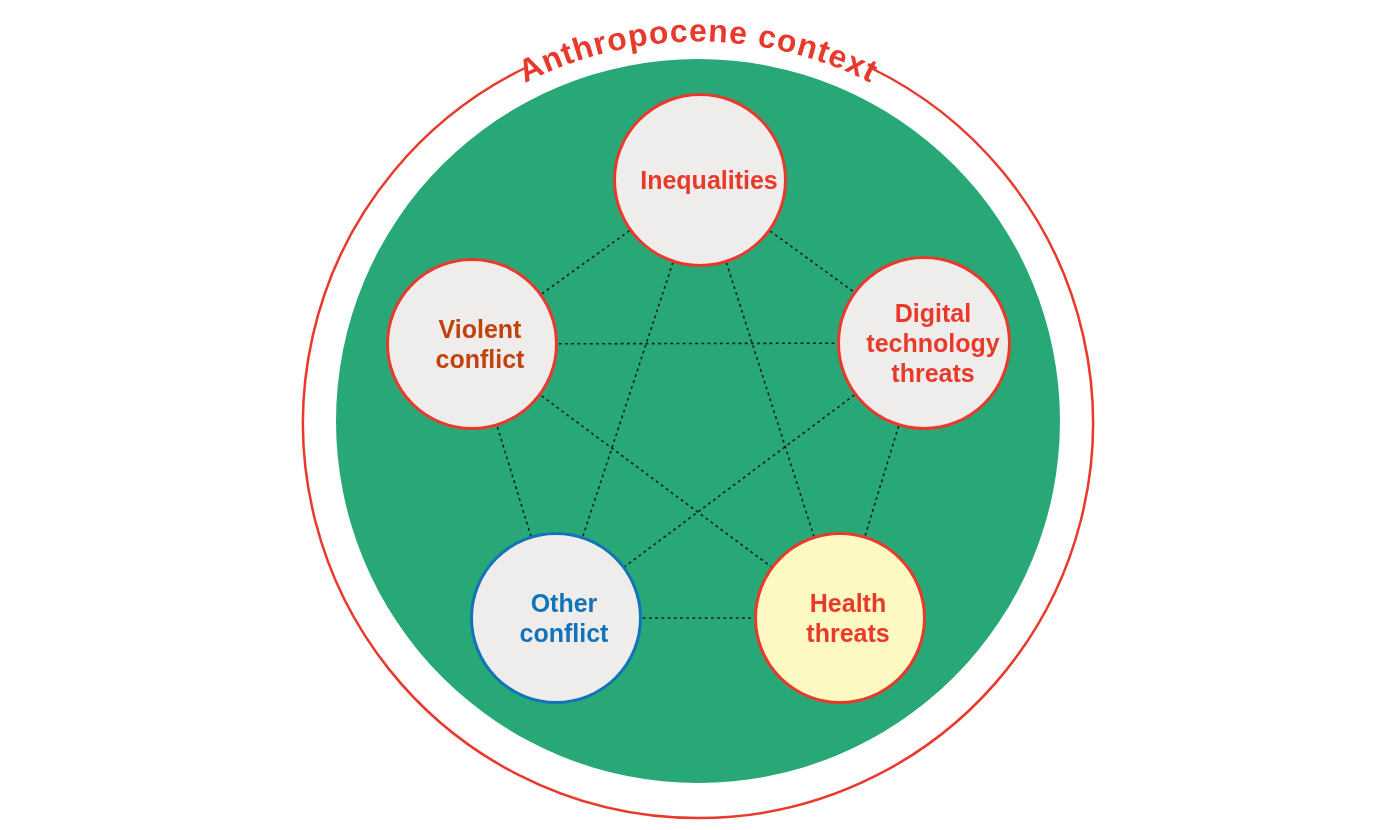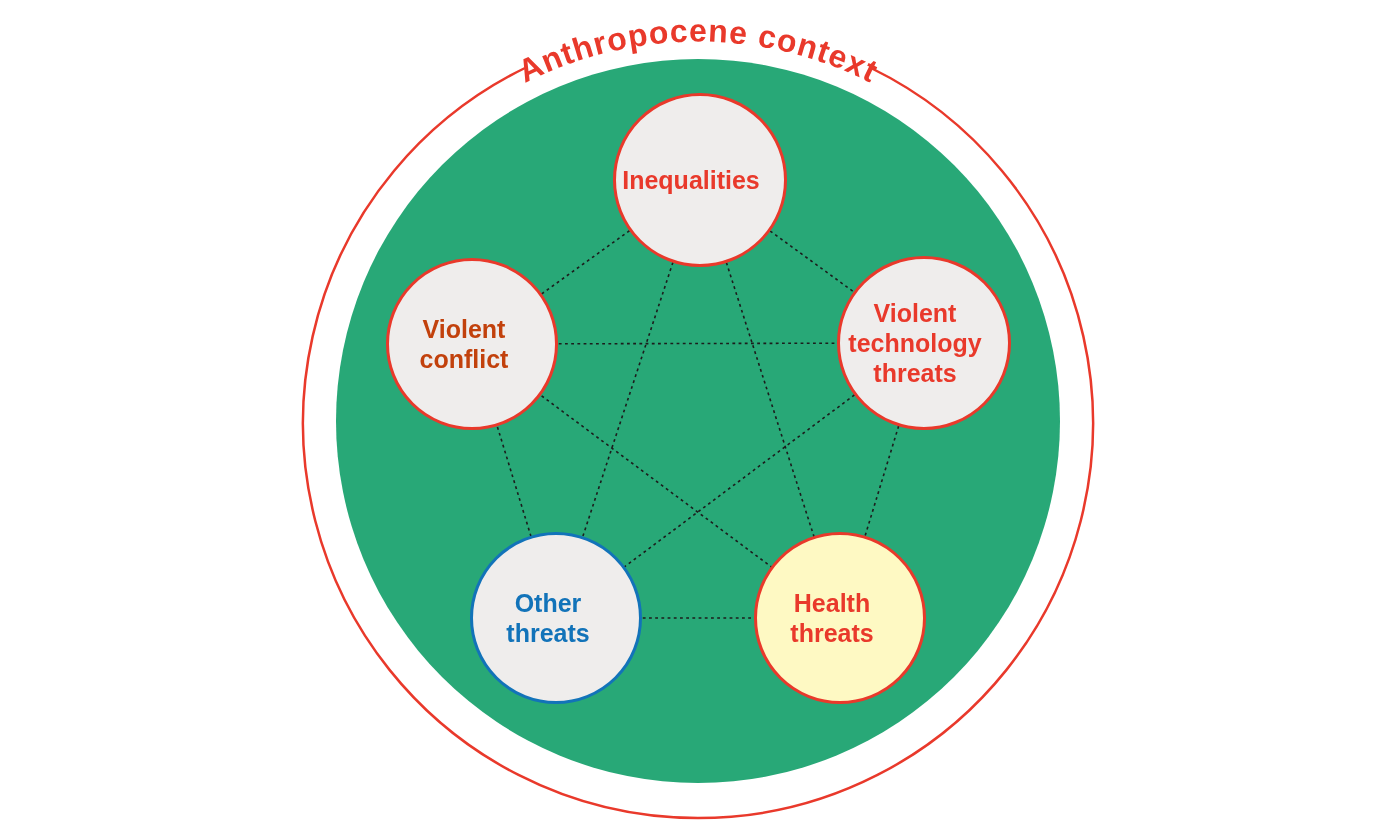--- a/index.html
+++ b/index.html
@@ -25,21 +25,21 @@
     font-size: 32px;
     font-weight: 700;
     letter-spacing: 1px;
   }
   .node {
     position: absolute;
     border-radius: 50%;
     box-sizing: border-box;
     display: flex;
     align-items: center;
-    justify-content: flex-start;
+    justify-content: flex-end;
     text-align: center;
   }
   .node .node-label {
     display: block;
     width: 150px;
     font-weight: 700;
     font-size: 25px;
     line-height: 1.2;
   }
 </style>
@@ -75,22 +75,22 @@
   </svg>
 
   <div id="nodes">
       <div class="node" style="left: 613px; top: 93px; width: 174px; height: 174px; background: rgb(239, 237, 236); border: 3px solid rgb(233, 57, 43); color: rgb(233, 57, 43);">
         <span class="node-label">Inequalities</span>
       </div>
       <div class="node" style="left: 386px; top: 258px; width: 172px; height: 172px; background: rgb(239, 237, 236); border: 3px solid rgb(233, 57, 43); color: #c2410c;">
         <span class="node-label">Violent conflict</span>
       </div>
       <div class="node" style="left: 837px; top: 256px; width: 174px; height: 174px; background: rgb(239, 237, 236); border: 3px solid rgb(233, 57, 43); color: rgb(233, 57, 43);">
-        <span class="node-label">Violent technology threats</span>
+        <span class="node-label">Digital technology threats</span>
       </div>
       <div class="node" style="left: 470px; top: 532px; width: 172px; height: 172px; background: rgb(239, 237, 236); border: 3px solid rgb(18, 115, 185); color: rgb(18, 115, 185);">
-        <span class="node-label">Other threats</span>
+        <span class="node-label">Other conflict</span>
       </div>
       <div class="node" style="left: 754px; top: 532px; width: 172px; height: 172px; background: #fef9c3; border: 3px solid rgb(233, 57, 43); color: rgb(233, 57, 43);">
         <span class="node-label">Health threats</span>
       </div>
     </div>
 </div>
 
 </body></html>

